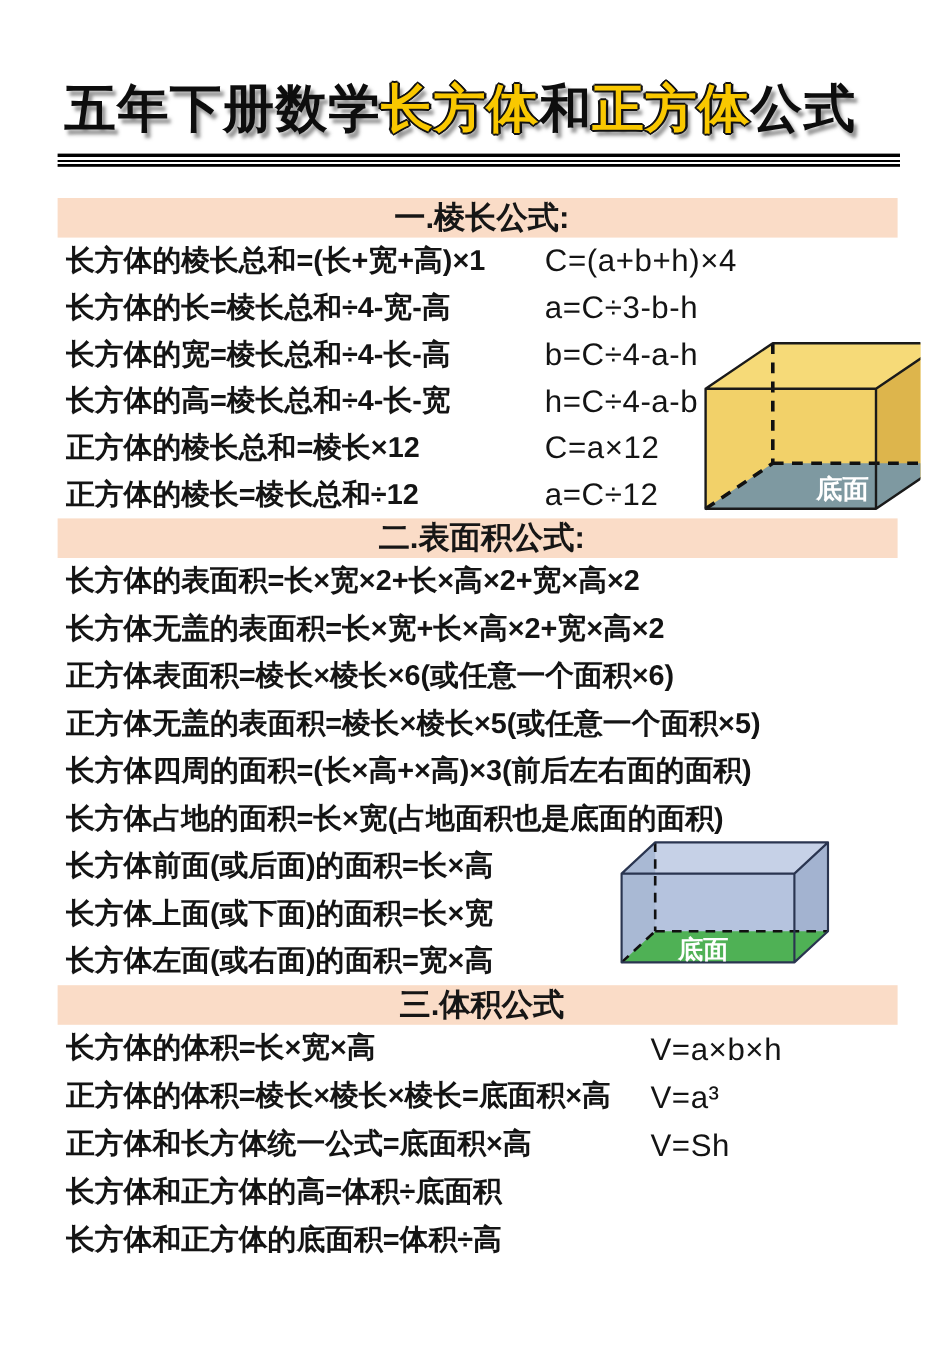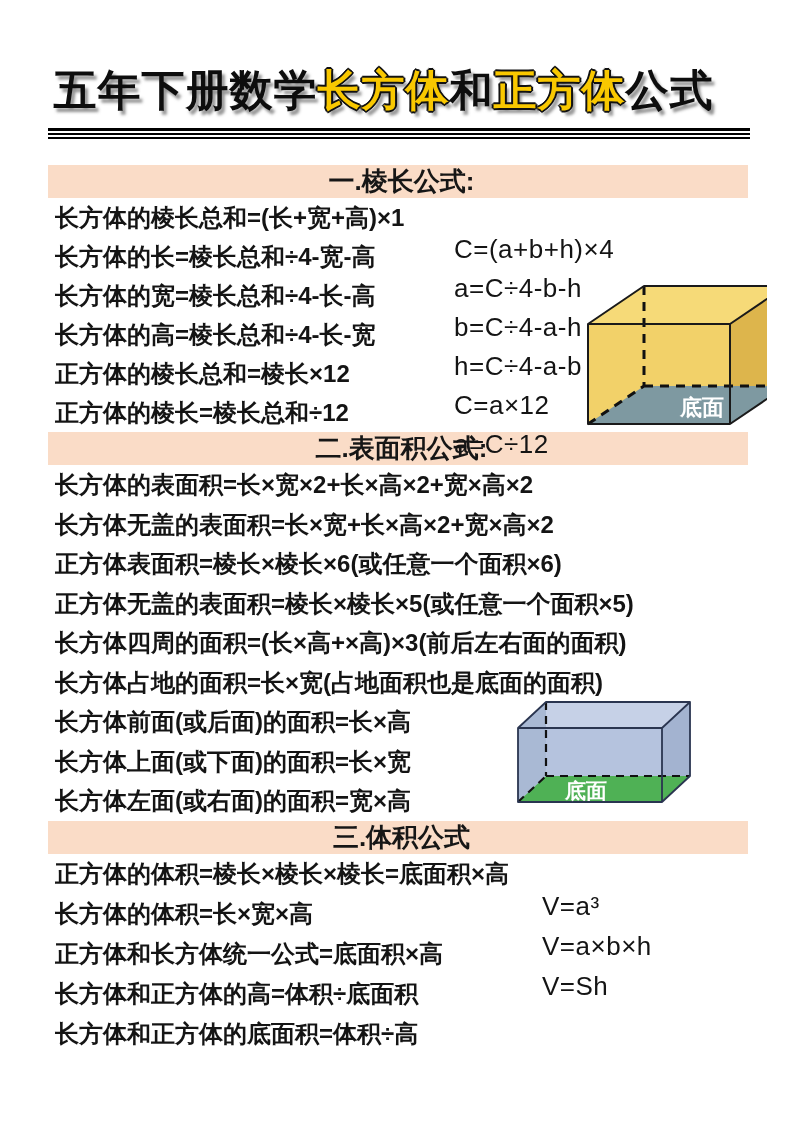--- a/index.html
+++ b/index.html
@@ -32,21 +32,20 @@
     background:#FADCC7;height:33px;line-height:33px;
     font-size:26px;font-weight:700;padding-left:7px;color:#161616;text-align:center;
   }
   .row{position:relative;padding-left:7px;font-weight:700;font-size:24px;white-space:nowrap;}
   .s1 .row{height:39px;line-height:39px;}
   .s2 .row{height:39.5px;line-height:39.5px;}
   .s3 .row{height:40px;line-height:40px;}
   .alg{
     position:absolute;top:0;font-weight:400;font-size:26px;letter-spacing:.5px;
     font-family:"Liberation Sans",sans-serif;
-    margin-top:32px;
   }
   .s1 .alg{left:406px;}
   .s3 .alg{left:494px;}
   
   .diagram{position:absolute;}
   .diagram text{font-family:"Liberation Sans",sans-serif;font-weight:700;fill:#ffffff;}
 </style>
 </head>
 <body>
 
@@ -54,21 +53,21 @@
 
   <h1 class="title"><span>五年下册数学</span><span class="hl">长方体</span><span>和</span><span class="hl">正方体</span><span>公式</span></h1>
 
   <div class="divider"></div>
 
   <div class="content">
 
     <div class="bar">一.棱长公式:</div>
     <div class="s1">
       <div class="row"><span class="cn">长方体的棱长总和=(长+宽+高)×1</span><span class="alg">C=(a+b+h)×4</span></div>
-      <div class="row"><span class="cn">长方体的长=棱长总和÷4-宽-高</span><span class="alg">a=C÷4-b-h</span></div>
+      <div class="row"><span class="cn">长方体的长=棱长总和÷4-宽-高</span><span class="alg">a=C÷3-b-h</span></div>
       <div class="row"><span class="cn">长方体的宽=棱长总和÷4-长-高</span><span class="alg">b=C÷4-a-h</span></div>
       <div class="row"><span class="cn">长方体的高=棱长总和÷4-长-宽</span><span class="alg">h=C÷4-a-b</span></div>
       <div class="row"><span class="cn">正方体的棱长总和=棱长×12</span><span class="alg">C=a×12</span></div>
       <div class="row"><span class="cn">正方体的棱长=棱长总和÷12</span><span class="alg">a=C÷12</span></div>
     </div>
 
     <div class="bar">二.表面积公式:</div>
     <div class="s2">
       <div class="row"><span class="cn">长方体的表面积=长×宽×2+长×高×2+宽×高×2</span></div>
       <div class="row"><span class="cn">长方体无盖的表面积=长×宽+长×高×2+宽×高×2</span></div>
@@ -76,22 +75,22 @@
       <div class="row"><span class="cn">正方体无盖的表面积=棱长×棱长×5(或任意一个面积×5)</span></div>
       <div class="row"><span class="cn">长方体四周的面积=(长×高+×高)×3(前后左右面的面积)</span></div>
       <div class="row"><span class="cn">长方体占地的面积=长×宽(占地面积也是底面的面积)</span></div>
       <div class="row"><span class="cn">长方体前面(或后面)的面积=长×高</span></div>
       <div class="row"><span class="cn">长方体上面(或下面)的面积=长×宽</span></div>
       <div class="row"><span class="cn">长方体左面(或右面)的面积=宽×高</span></div>
     </div>
 
     <div class="bar">三.体积公式</div>
     <div class="s3">
+      <div class="row"><span class="cn">长方体的体积=长×宽×高</span><span class="alg">V=a×b×h</span></div>
       <div class="row"><span class="cn">正方体的体积=棱长×棱长×棱长=底面积×高</span><span class="alg">V=a³</span></div>
-      <div class="row"><span class="cn">长方体的体积=长×宽×高</span><span class="alg">V=a×b×h</span></div>
       <div class="row"><span class="cn">正方体和长方体统一公式=底面积×高</span><span class="alg">V=Sh</span></div>
       <div class="row"><span class="cn">长方体和正方体的高=体积÷底面积</span></div>
       <div class="row"><span class="cn">长方体和正方体的底面积=体积÷高</span></div>
     </div>
 
   </div>
 
   <svg class="diagram" style="left:578px;top:274px;" width="215" height="158" viewBox="0 0 215 158">
 
     <polygon points="10,150 152,150 208,112 208,12 66,12 10,50" fill="#F2D169"></polygon>

